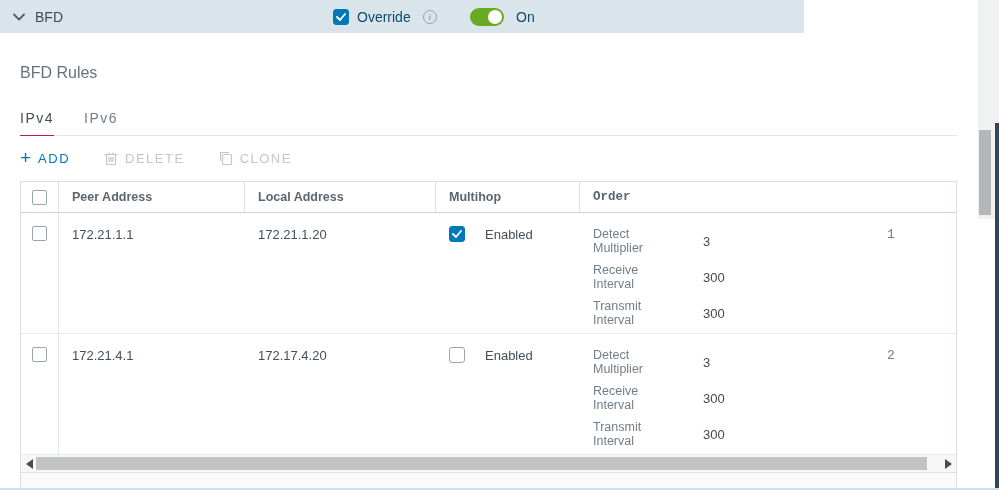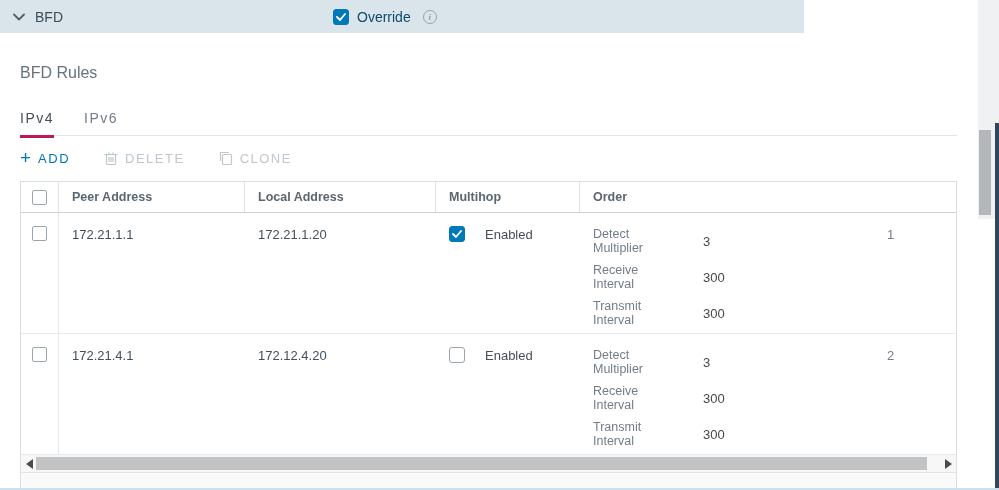--- a/index.html
+++ b/index.html
@@ -36,21 +36,21 @@
     width:34px;height:18px;border-radius:9px;background:#68ab21;position:relative;flex:0 0 auto;
   }
   .toggle .knob{
     position:absolute;top:2px;right:2px;width:14px;height:14px;border-radius:50%;background:#fff;
   }
   
   .section-title{position:absolute;left:20px;top:64px;font-size:16px;color:#65737e;}
   .tabs{position:absolute;left:20px;top:110px;display:flex;gap:30px;}
   .tabs-underline{position:absolute;left:20px;top:135px;width:937px;height:1px;background:#e2e6e9;}
   .tab{font-size:14px;letter-spacing:1.5px;color:#717e88;padding-bottom:9px;cursor:pointer;}
-  .tab.active{color:#454f58;border-bottom:3px solid #be185d;}
+  .tab.active{color:#454f58;border-bottom:1px solid #be185d;}
   .toolbar{position:absolute;left:20px;top:147px;display:flex;align-items:center;gap:34px;height:22px;}
   .tb-btn{display:flex;align-items:center;gap:7px;font-size:13px;letter-spacing:1.5px;}
   .tb-add{color:#0079b8;}
   .tb-add .plus{font-size:19px;font-weight:400;letter-spacing:0;line-height:14px;}
   .tb-disabled{color:#bec8ce;}
   
   .grid{
     position:absolute;left:20px;top:181px;width:937px;box-sizing:border-box;
     border:1px solid #d9dee1;background:#fff;
   }
@@ -59,21 +59,21 @@
     box-sizing:border-box;height:100%;display:flex;align-items:center;
     font-size:12.5px;font-weight:bold;color:#5b6770;padding-left:13px;
     border-right:1px solid #dde2e5;
   }
   .hcell:last-child{border-right:none;}
   .c-sel{width:38px;justify-content:center;padding-left:0;}
   .c-peer{width:186px;}
   .c-local{width:191px;}
   .c-multi{width:144px;}
   .c-timers{width:294px;}
-  .c-order{flex:1;}
+  .c-order{flex:1;font-family:Liberation Mono, monospace;}
   .sel-cb{width:15px;height:15px;border-radius:2px;}
   .row{display:flex;height:120px;border-bottom:1px solid #e8ebed;}
   .cell{box-sizing:border-box;padding:14px 0 0 13px;font-size:13px;color:#40505c;}
   .cell.c-sel{display:flex;justify-content:center;align-items:flex-start;padding:13px 0 0 0;border-right:1px solid #e3e7ea;}
   .cell.c-multi{display:flex;align-items:flex-start;gap:20px;padding-top:13px;}
   .enabled-label{font-size:13px;color:#454f58;padding-top:1px;}
   .pair{display:flex;align-items:center;margin-bottom:8px;gap:42px;}
   .tlabel{width:68px;font-size:12.5px;line-height:14px;color:#717e88;}
   .tval{font-size:13px;color:#474747;}
   .cell.c-order span{color:#717e88;}
@@ -104,20 +104,26 @@
   <span class="override-group">
     <span class="cb checked">
       <svg width="10" height="8" viewBox="0 0 10 8">
           <polyline points="1,4 4,7 9,1" fill="none" stroke="#ffffff" stroke-width="1.8" stroke-linecap="round" stroke-linejoin="round"></polyline>
         </svg>
     </span>
     <span class="hdr-label">Override</span>
     <span class="info-icon">i</span>
   </span>
 
+  <span class="toggle-group">
+    <span class="toggle">
+        <span class="knob"></span>
+      </span>
+    <span class="hdr-label">On</span>
+  </span>
 </div>
 
 <div class="section-title">BFD Rules</div>
 
 <div class="tabs-underline"></div>
 <div class="tabs">
   <span class="tab active">IPv4</span>
   <span class="tab">IPv6</span>
 </div>
 
@@ -192,21 +198,21 @@
       </div>
     </div>
     <div class="cell c-order"><span>1</span></div>
   </div>
 
   <div class="row">
     <div class="cell c-sel">
       <span class="cb sel-cb"></span>
     </div>
     <div class="cell c-peer"><span>172.21.4.1</span></div>
-    <div class="cell c-local"><span>172.12.4.20</span></div>
+    <div class="cell c-local"><span>172.17.4.20</span></div>
     <div class="cell c-multi">
       <span class="cb multi-cb">
         
       </span>
       <span class="enabled-label">Enabled</span>
     </div>
     <div class="cell c-timers">
       <div class="pair">
         <span class="tlabel">Detect Multiplier</span>
         <span class="tval">3</span>

